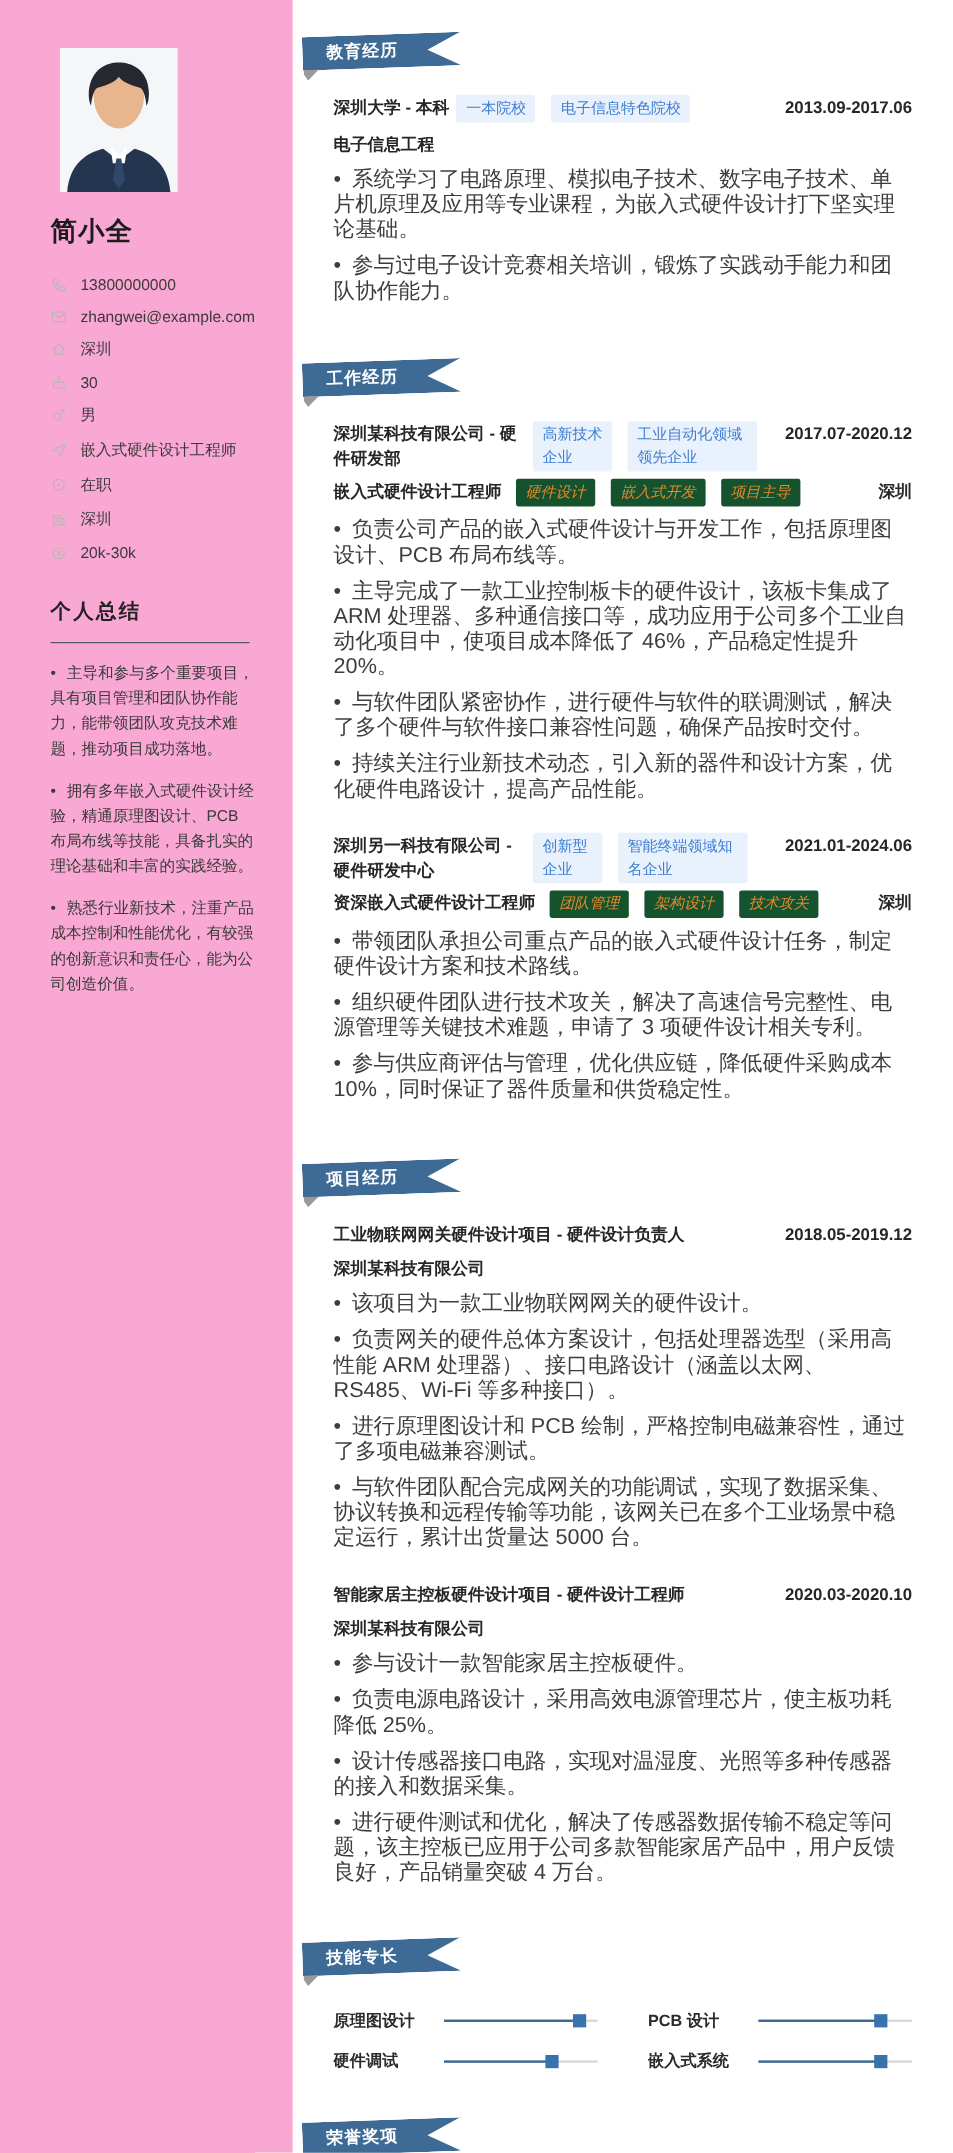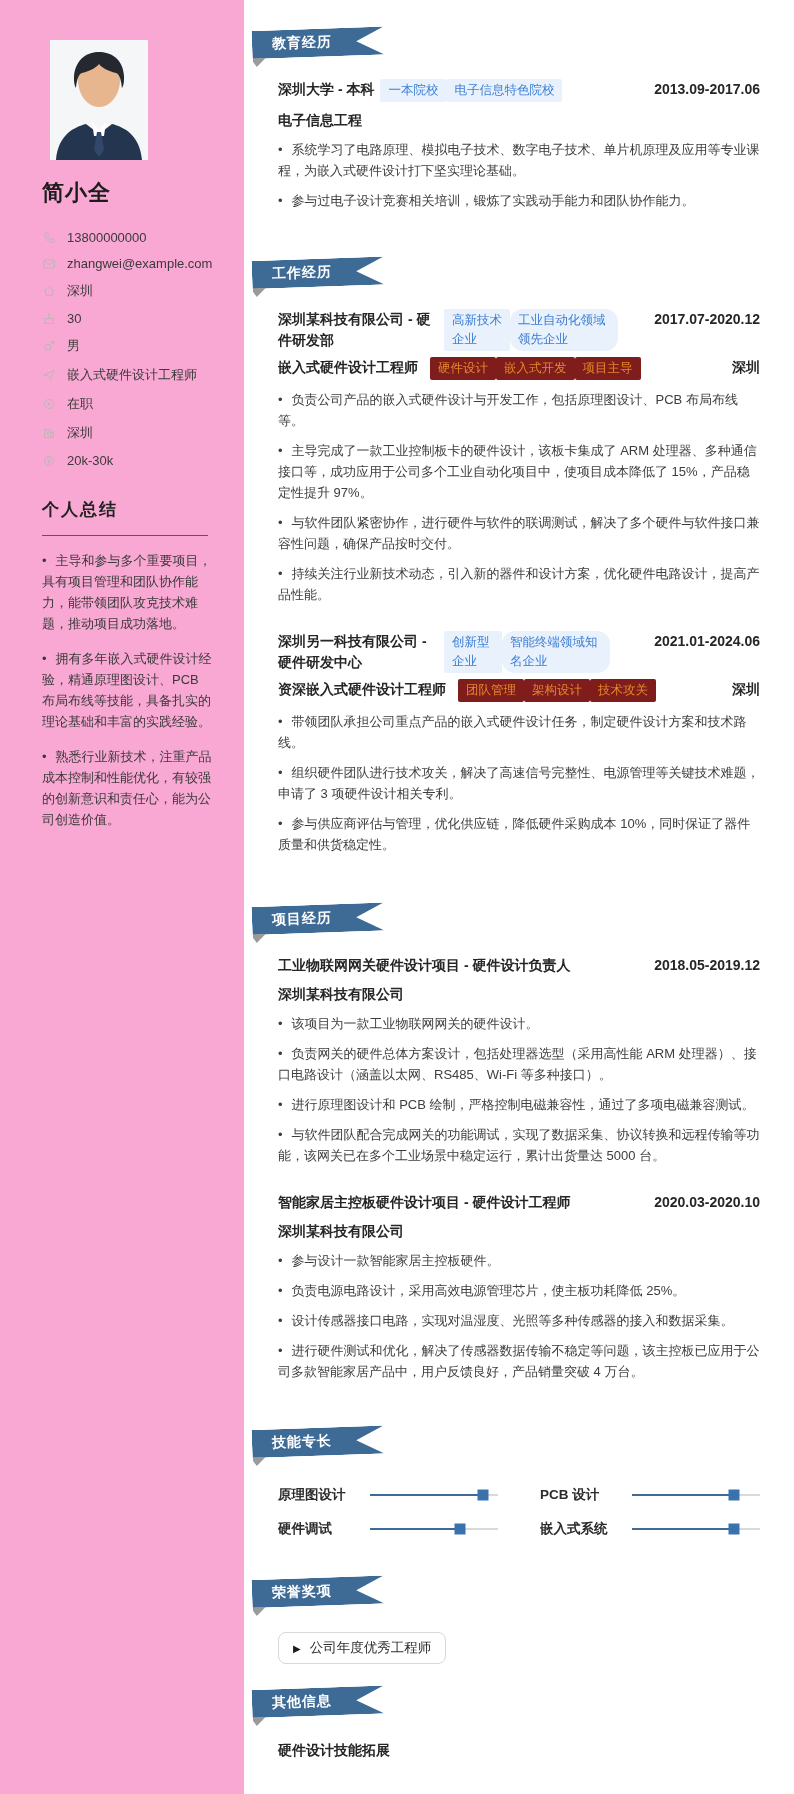--- a/index.html
+++ b/index.html
@@ -45,28 +45,28 @@
   .ribbon-fold {
     position:absolute; left:1px; top:27px; width:13px; height:9px;
     background:#9a9a9a; clip-path:polygon(0 0,100% 0,28% 100%,0 38%);
     transform:rotate(-2deg);
   }
   .sec-body { padding:18px 0 0 0; }
   
   .ehead { display:flex; align-items:flex-start; margin-bottom:6px; }
   .ename { font-size:14px; font-weight:bold; color:#262626; line-height:21px; }
   .ename.narrow { width:160px; flex:0 0 160px; }
-  .etags { display:flex; gap:0; margin-left:6px; align-items:flex-start; }
+  .etags { display:flex; gap:13px; margin-left:6px; align-items:flex-start; }
   .tag { font-size:12.5px; line-height:19px; padding:2px 8px; border-radius:2px; }
   .tag-blue { background:#e8f1fc; color:#3d7ed3; }
-  .tag-orange { background:#7f1d1d; color:#e5872b; }
-  .w66 { width:66px; } .w58 { width:58px; } .w108 { width:108px;border-radius:13px; }
+  .tag-orange { background:#14532d; color:#e5872b;font-style:italic; }
+  .w66 { width:66px; } .w58 { width:58px; } .w108 { width:108px; }
   .edate { margin-left:auto; font-size:14px; font-weight:bold; color:#262626; white-space:nowrap; line-height:21px; }
   .subline { font-size:14px; font-weight:bold; color:#262626; margin:10px 0 6px 0; }
-  .mblt { font-size:13px; line-height:21px; color:#3d3d3d; margin-top:9px; }
+  .mblt { font-size:18px; line-height:21px; color:#3d3d3d; margin-top:9px; }
   .entry + .entry { margin-top:26px; }
   .sect { margin-top:0; }
   .gap-edu { margin-top:0; } .gap-work { margin-top:50px; } .gap-proj { margin-top:52px; }
   .gap-skill { margin-top:48px; } .gap-honor { margin-top:42px; } .gap-other { margin-top:26px; }
   
   .skills { display:grid; grid-template-columns:1fr 1fr; column-gap:42px; row-gap:16px; padding-top:26px; }
   .skill { display:flex; align-items:center; }
   .skill-name { font-size:13.5px; font-weight:bold; color:#2b2b2b; width:92px; flex:0 0 92px; }
   .skill-track { position:relative; flex:1; height:2px; background:#d9d9d9; }
   .skill-fill { position:absolute; left:0; top:0; height:2px; background:#3e6b96; }
@@ -214,21 +214,21 @@
         <div class="ehead" style="margin-top:4px;">
           <span class="ename">嵌入式硬件设计工程师</span>
           <span class="etags" style="margin-left:12px;">
             <span class="tag tag-orange">硬件设计</span>
             <span class="tag tag-orange">嵌入式开发</span>
             <span class="tag tag-orange">项目主导</span>
           </span>
           <span class="edate">深圳</span>
         </div>
         <p class="mblt blt">负责公司产品的嵌入式硬件设计与开发工作，包括原理图设计、PCB 布局布线等。</p>
-        <p class="mblt blt">主导完成了一款工业控制板卡的硬件设计，该板卡集成了 ARM 处理器、多种通信接口等，成功应用于公司多个工业自动化项目中，使项目成本降低了 15%，产品稳定性提升 97%。</p>
+        <p class="mblt blt">主导完成了一款工业控制板卡的硬件设计，该板卡集成了 ARM 处理器、多种通信接口等，成功应用于公司多个工业自动化项目中，使项目成本降低了 46%，产品稳定性提升 20%。</p>
         <p class="mblt blt">与软件团队紧密协作，进行硬件与软件的联调测试，解决了多个硬件与软件接口兼容性问题，确保产品按时交付。</p>
         <p class="mblt blt">持续关注行业新技术动态，引入新的器件和设计方案，优化硬件电路设计，提高产品性能。</p>
       </div>
 
       <div class="entry">
         <div class="ehead">
           <span class="ename narrow">深圳另一科技有限公司 - 硬件研发中心</span>
           <span class="etags">
             <span class="tag tag-blue w58">创新型企业</span>
             <span class="tag tag-blue w108">智能终端领域知名企业</span>

